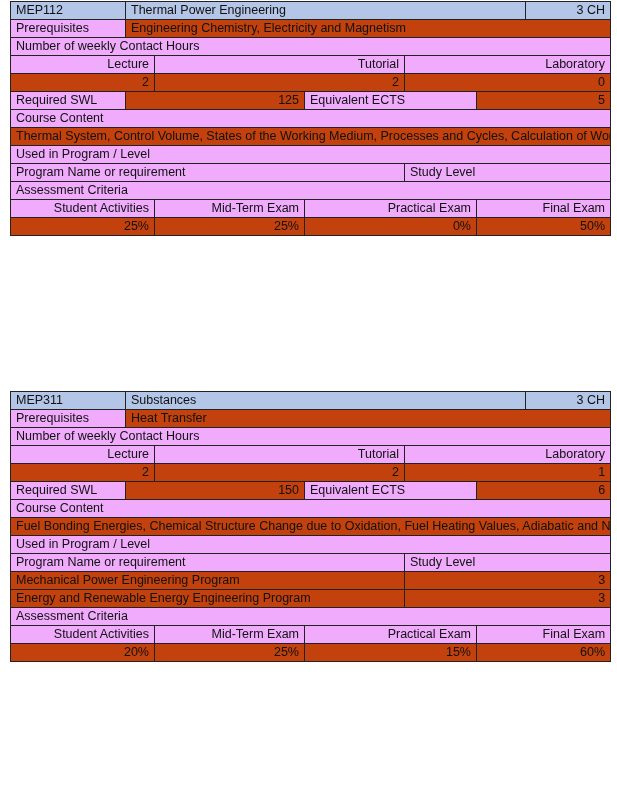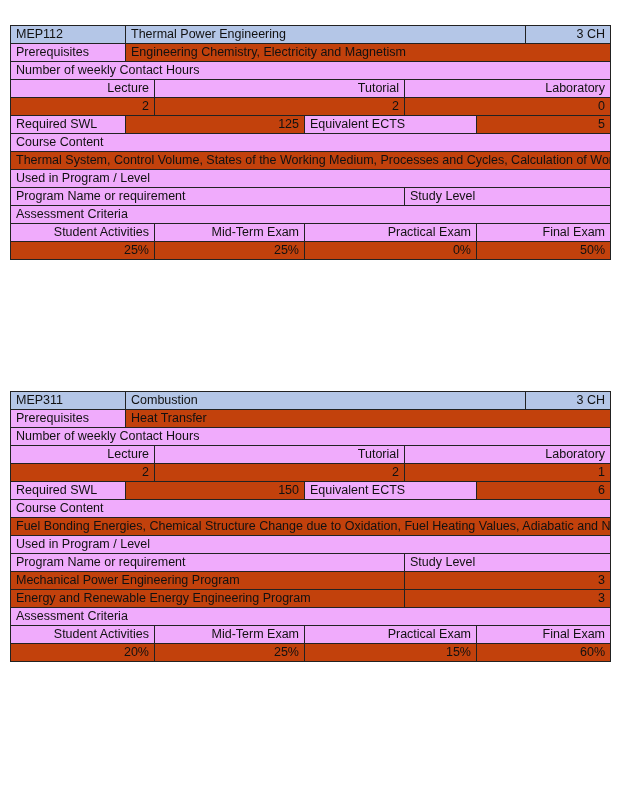--- a/index.html
+++ b/index.html
@@ -4,21 +4,21 @@
 <style>
   body { margin:0; background:#ffffff; font-family:"Liberation Sans", sans-serif; font-size:12.5px; color:#111; }
   .page { width:617px; height:803px; position:relative; }
   table.course { position:absolute; left:10px; width:600px; border-collapse:collapse; table-layout:fixed; }
   table.course td { border:1px solid #222; padding:0 5px; height:17px; line-height:17px; white-space:nowrap; overflow:hidden; vertical-align:middle; }
   .blue { background:#b4c6e7; }
   .green { background:#f0abfc; }
   .white { background:#c2410c; }
   .c { text-align:right; }
   td.content { white-space:normal; text-align:justify; line-height:18px; padding:2px 5px; height:auto; }
-  #t1 { top:25px;padding-left:16px; }
+  #t1 { top:1px;padding-left:16px; }
   #t2 { top:391px; }
 </style>
 </head>
 <body>
 
 <div class="page">
 
   <table class="course" id="t1">
     <colgroup>
       <col style="width:115px">
@@ -99,21 +99,21 @@
         <col style="width:94px">
         <col style="width:2px">
         <col style="width:98px">
         <col style="width:72px">
         <col style="width:49px">
         <col style="width:85px">
     </colgroup>
     <tbody>
         <tr>
       <td class="blue">MEP311</td>
-      <td class="blue" colspan="7">Combustion</td>
+      <td class="blue" colspan="7">Substances</td>
       <td class="blue c">3 CH</td>
     </tr>
     <tr>
       <td class="green">Prerequisites</td>
       <td class="white" colspan="8">Heat Transfer</td>
     </tr>
     <tr>
           <td class="green" colspan="9">Number of weekly Contact Hours</td>
         </tr>
     <tr>

